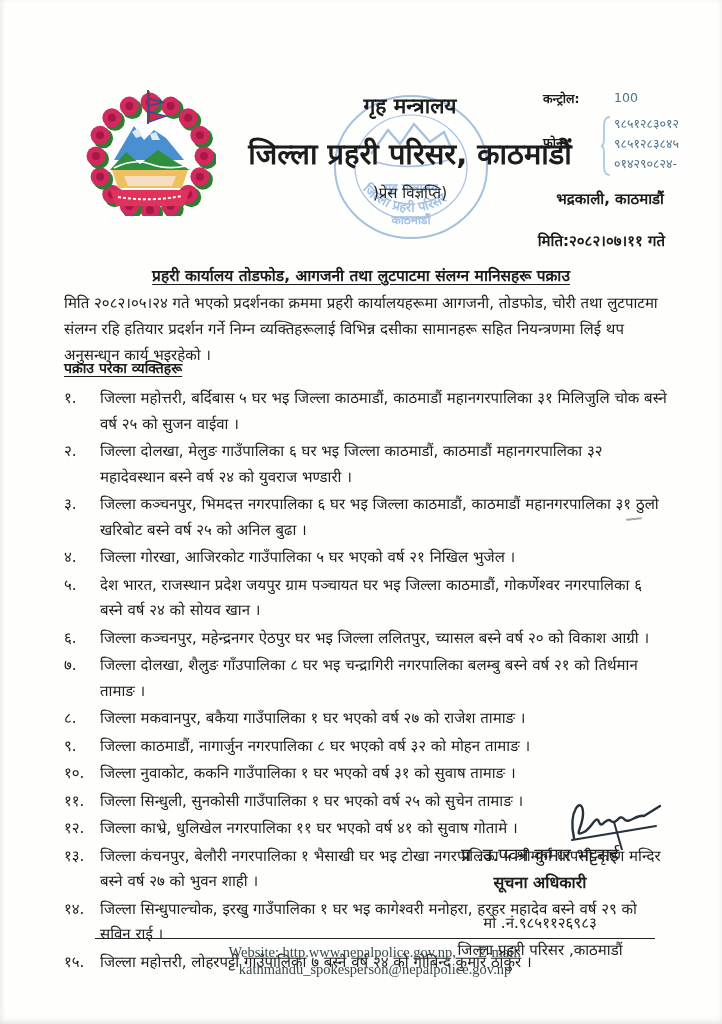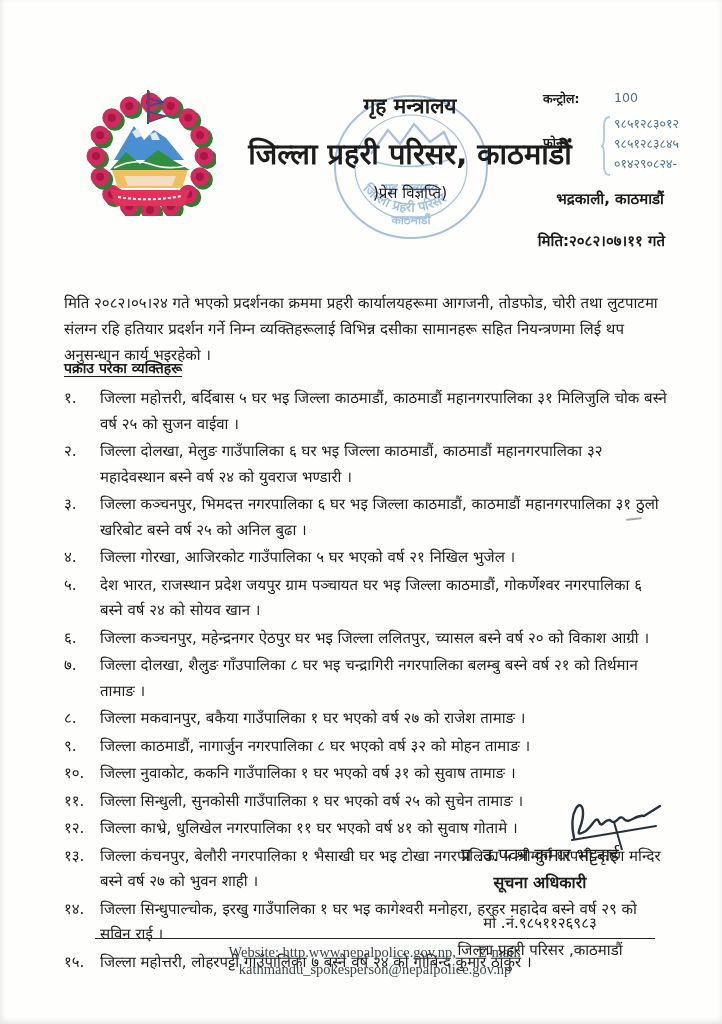--- a/index.html
+++ b/index.html
@@ -176,20 +176,23 @@
           <div>९८५१२८३८४५</div>
           <div>०१४२९०८२४-</div>
         </span>
     </div>
   </div>
 
   <div class="address">भद्रकाली, काठमाडौं</div>
 
   <div class="date-line">मिति:२०८२।०७।११ गते</div>
 
+  <div class="doc-title">
+    <span>प्रहरी कार्यालय तोडफोड, आगजनी तथा लुटपाटमा संलग्न मानिसहरू पक्राउ</span>
+  </div>
   <div class="intro">मिति २०८२।०५।२४ गते भएको प्रदर्शनका क्रममा प्रहरी कार्यालयहरूमा आगजनी, तोडफोड, चोरी तथा लुटपाटमा संलग्न रहि हतियार प्रदर्शन गर्ने निम्न व्यक्तिहरूलाई विभिन्न दसीका सामानहरू सहित नियन्त्रणमा लिई थप अनुसन्धान कार्य भइरहेको ।</div>
 
   <div class="list-heading">पक्राउ परेका व्यक्तिहरू</div>
 
   <ol class="arrest-list" id="arrest-list">
     <li>
       <span class="num">१.</span>
       <span class="txt">जिल्ला महोत्तरी, बर्दिबास ५ घर भइ जिल्ला काठमाडौं, काठमाडौं महानगरपालिका ३१ मिलिजुलि चोक बस्ने वर्ष २५ को सुजन वाईवा ।</span>
     </li>
 

